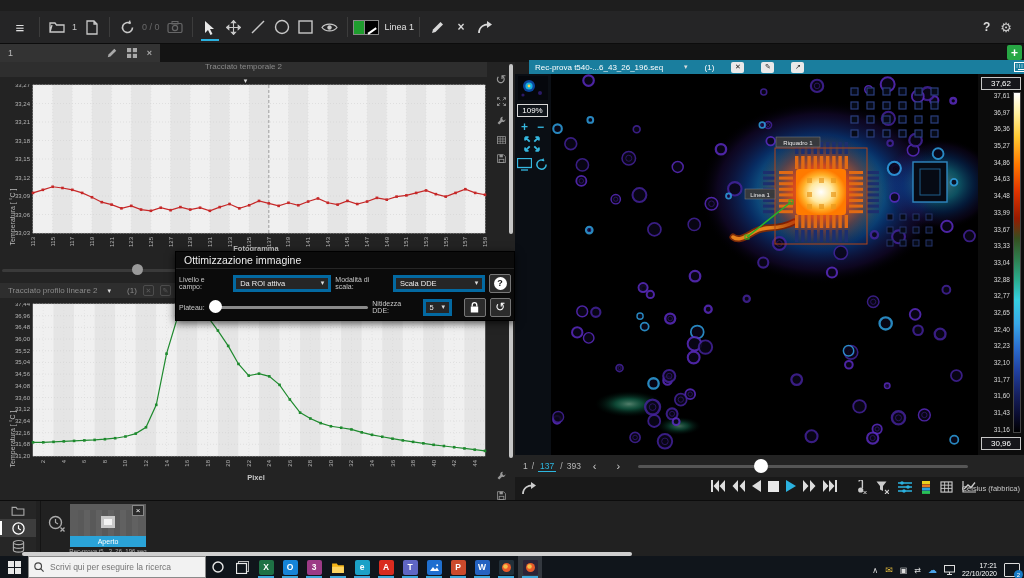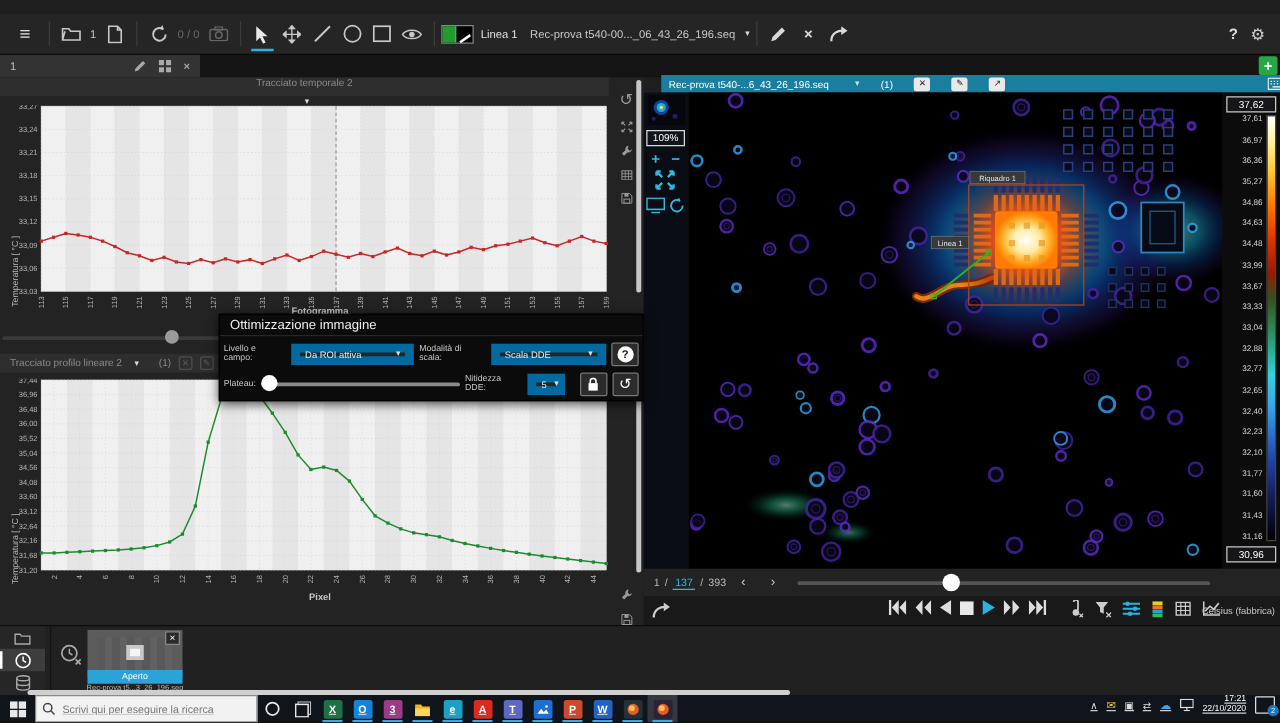--- a/index.html
+++ b/index.html
@@ -48,21 +48,21 @@
   #vscroll1{left:509px;top:64px;width:4px;height:170px;background:#c6c6c6;border-radius:2px;}
   #vscroll2{left:509px;top:300px;width:4px;height:158px;background:#c6c6c6;border-radius:2px;}
   #hscroll1{left:2px;top:266px;width:484px;height:8px;}
   #hscroll1 .track{position:absolute;left:0;top:3px;width:100%;height:3px;background:#3a3a3a;border-radius:2px;}
   #hscroll1 .handle{position:absolute;left:130px;top:-2px;width:11px;height:11px;border-radius:50%;background:#9a9a9a;}
 
   
   #dialog{left:175px;top:251px;width:340px;height:70px;background:#0b0b0b;border:1px solid #000;box-shadow:0 2px 8px rgba(0,0,0,.7);z-index:60;font-size:7px;color:#c8c8c8;}
   #dialog .title{font-size:10.5px;color:#ededed;padding:2px 8px 2px 8px;border-bottom:1px solid #262626;}
   #dialog .row{position:absolute;left:3px;right:3px;height:22px;display:flex;align-items:center;gap:4px;}
-  .sel{background:#262626;border:7px solid #0369a1;height:17px;display:flex;align-items:center;padding:0 4px;color:#ececec;font-size:7.5px;}
+  .sel{background:#262626;border:3px solid #0369a1;height:17px;display:flex;align-items:center;padding:0 4px;color:#ececec;font-size:7.5px;}
   .sel .ddarrow{margin-left:auto;padding-left:6px;}
   .dbtn{width:22px;height:19px;background:#2b2b2b;border:1px solid #777;border-radius:2px;display:flex;align-items:center;justify-content:center;color:#fff;}
   .helpc{width:13px;height:13px;background:#fff;color:#111;border-radius:50%;font-size:9px;font-weight:bold;display:flex;align-items:center;justify-content:center;}
   .slider{position:relative;height:14px;}
   .slider .trk{position:absolute;left:0;right:0;top:6px;height:3px;background:#8a8a8a;border-radius:2px;}
   .slider .hnd{position:absolute;top:0;width:13px;height:13px;background:#fff;border-radius:50%;}
 
   
   #viewer-header{left:529px;top:60px;width:509px;height:14px;background:#1a7e9e;font-size:8px;color:#fff;padding:0 6px;gap:17px;}
   .wbtn{width:13px;height:11px;background:#e9e9e9;border-radius:2px;color:#222;font-size:7px;display:flex;align-items:center;justify-content:center;}
@@ -98,21 +98,21 @@
   #file-divider{position:absolute;left:40px;top:0;width:1px;height:56px;background:#141414;}
   #thumb{position:absolute;left:70px;top:3px;width:76px;height:38px;background:#5c5c5c;overflow:hidden;}
   #thumb .sq{position:absolute;left:31px;top:12px;width:14px;height:12px;background:#c9c9c9;}
   #thumb .sq2{position:absolute;left:34px;top:15px;width:8px;height:6px;background:#f4f4f4;}
   #thumb-close{position:absolute;left:132px;top:4px;width:12px;height:11px;background:#2b2b2b;border:1px solid #888;color:#fff;font-size:8px;display:flex;align-items:center;justify-content:center;}
   #aperto{position:absolute;left:70px;top:35px;width:76px;height:11px;background:#2aa3d8;color:#fff;font-size:7px;display:flex;align-items:center;justify-content:center;}
   #file-caption{position:absolute;left:58px;top:47px;width:100px;font-size:6px;color:#b5b5b5;text-align:center;white-space:nowrap;}
   #bottom-hscroll{position:absolute;left:22px;top:51px;width:610px;height:4px;background:#cfcfcf;border-radius:2px;}
 
   
-  #taskbar{left:0;top:556px;width:1024px;height:22px;background:#10151b;display:flex;align-items:flex-start;text-decoration:underline;}
+  #taskbar{left:0;top:556px;width:1024px;height:22px;background:#10151b;display:flex;align-items:flex-end;}
   #start-btn{width:28px;height:22px;display:flex;align-items:center;justify-content:center;}
   #search-box{width:178px;height:22px;background:#f2f2f2;border:1px solid #8a8a8a;display:flex;align-items:center;padding:0 5px;gap:4px;}
   #search-box input{border:0;background:transparent;outline:none;font-size:8.5px;color:#333;width:150px;}
   .tslot{width:24px;height:22px;display:flex;align-items:center;justify-content:center;position:relative;}
   .tslot.open:after{content:"";position:absolute;left:4px;right:4px;bottom:0;height:2px;background:#3fa8dc;}
   .tslot.activebg{background:#33383f;}
   .chip{width:15px;height:15px;border-radius:2px;color:#fff;font-size:8.5px;font-weight:bold;display:flex;align-items:center;justify-content:center;overflow:hidden;}
   #tray{margin-left:auto;display:flex;align-items:center;gap:7px;padding-right:4px;font-size:9px;color:#ddd;}
   #clockblk{font-size:7px;color:#fff;text-align:right;line-height:8px;}
   #notif{position:relative;width:16px;height:14px;border:1px solid #ddd;border-radius:1px;}
@@ -184,24 +184,20 @@
           <path d="M1,5.5C4,1 13,1 16,5.5C13,10 4,10 1,5.5z" fill="none" stroke="#c8c8c8" stroke-width="1.2"></path>
           <circle cx="8.5" cy="5.5" r="2.2" fill="#c8c8c8"></circle>
         </svg>
     </div>
     <div class="sep"></div>
     <div id="swatch">
         <div class="g"></div>
         <div class="l"></div>
       </div>
     <span style="margin-left:6px;color:#e2e2e2;">Linea 1</span>
-    <div class="tbtn" style="margin-left:10px;gap:4px;">
-      <span>Rec-prova t540-00..._06_43_26_196.seq</span>
-      <span class="ddarrow">▾</span>
-    </div>
     <div class="sep"></div>
     <div class="tbtn">
       <svg width="13" height="13" viewBox="0 0 13 13">
           <path d="M1,12l1-3.5L9.5,1l2.5,2.5L4.5,11z" fill="#d8d8d8"></path>
         </svg>
     </div>
     <div class="tbtn">
         <span class="glyph" style="font-size:12px;font-weight:bold;">×</span>
       </div>
     <div class="tbtn">

